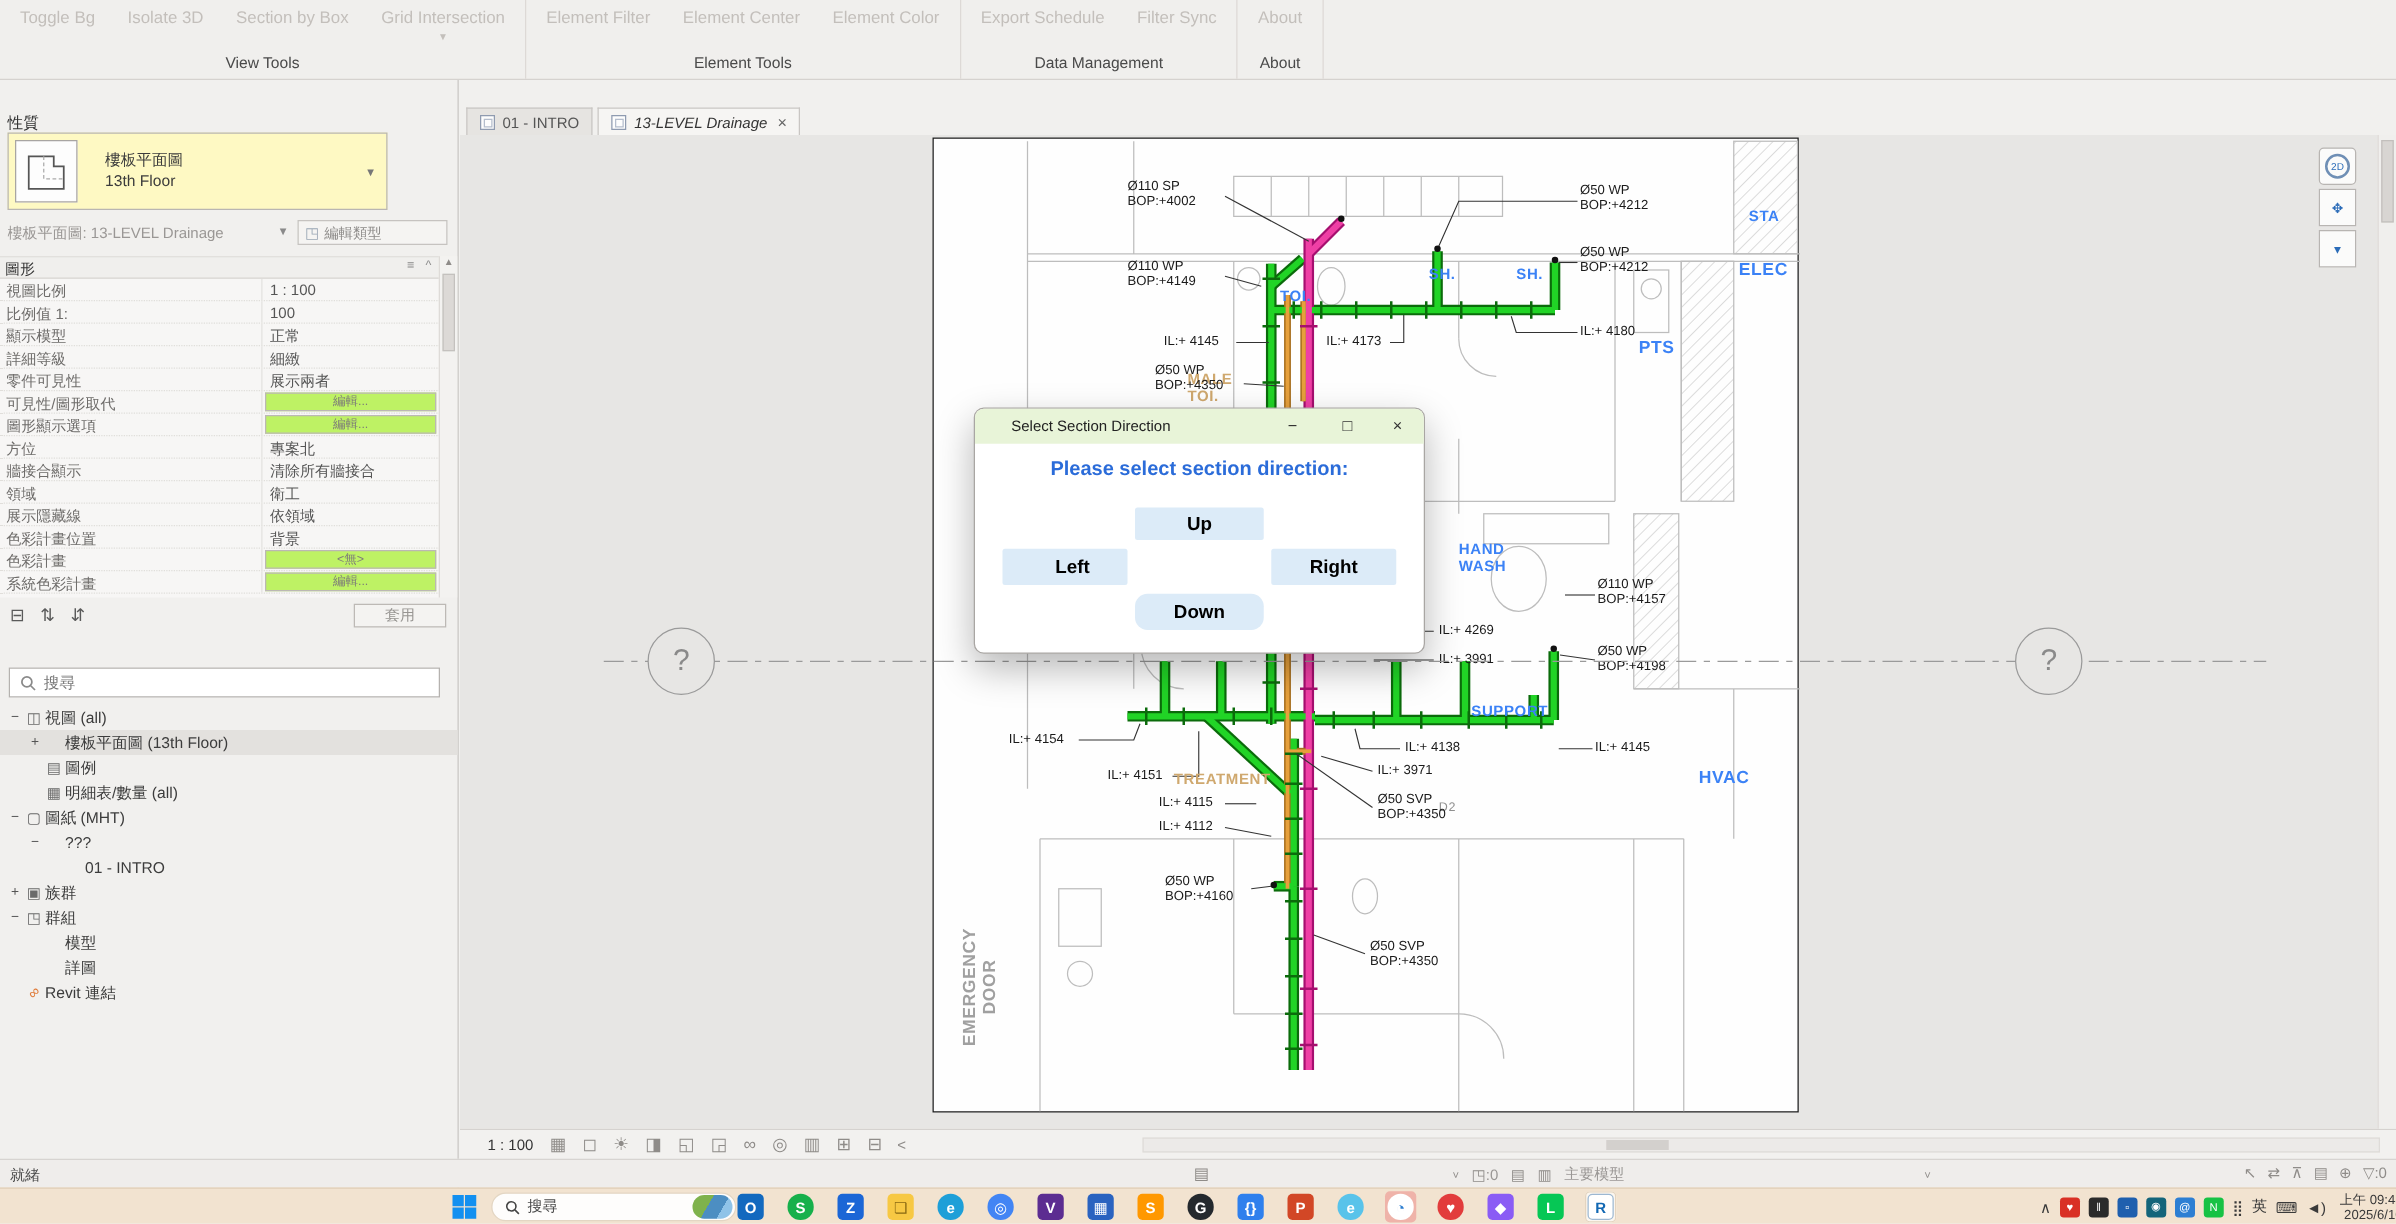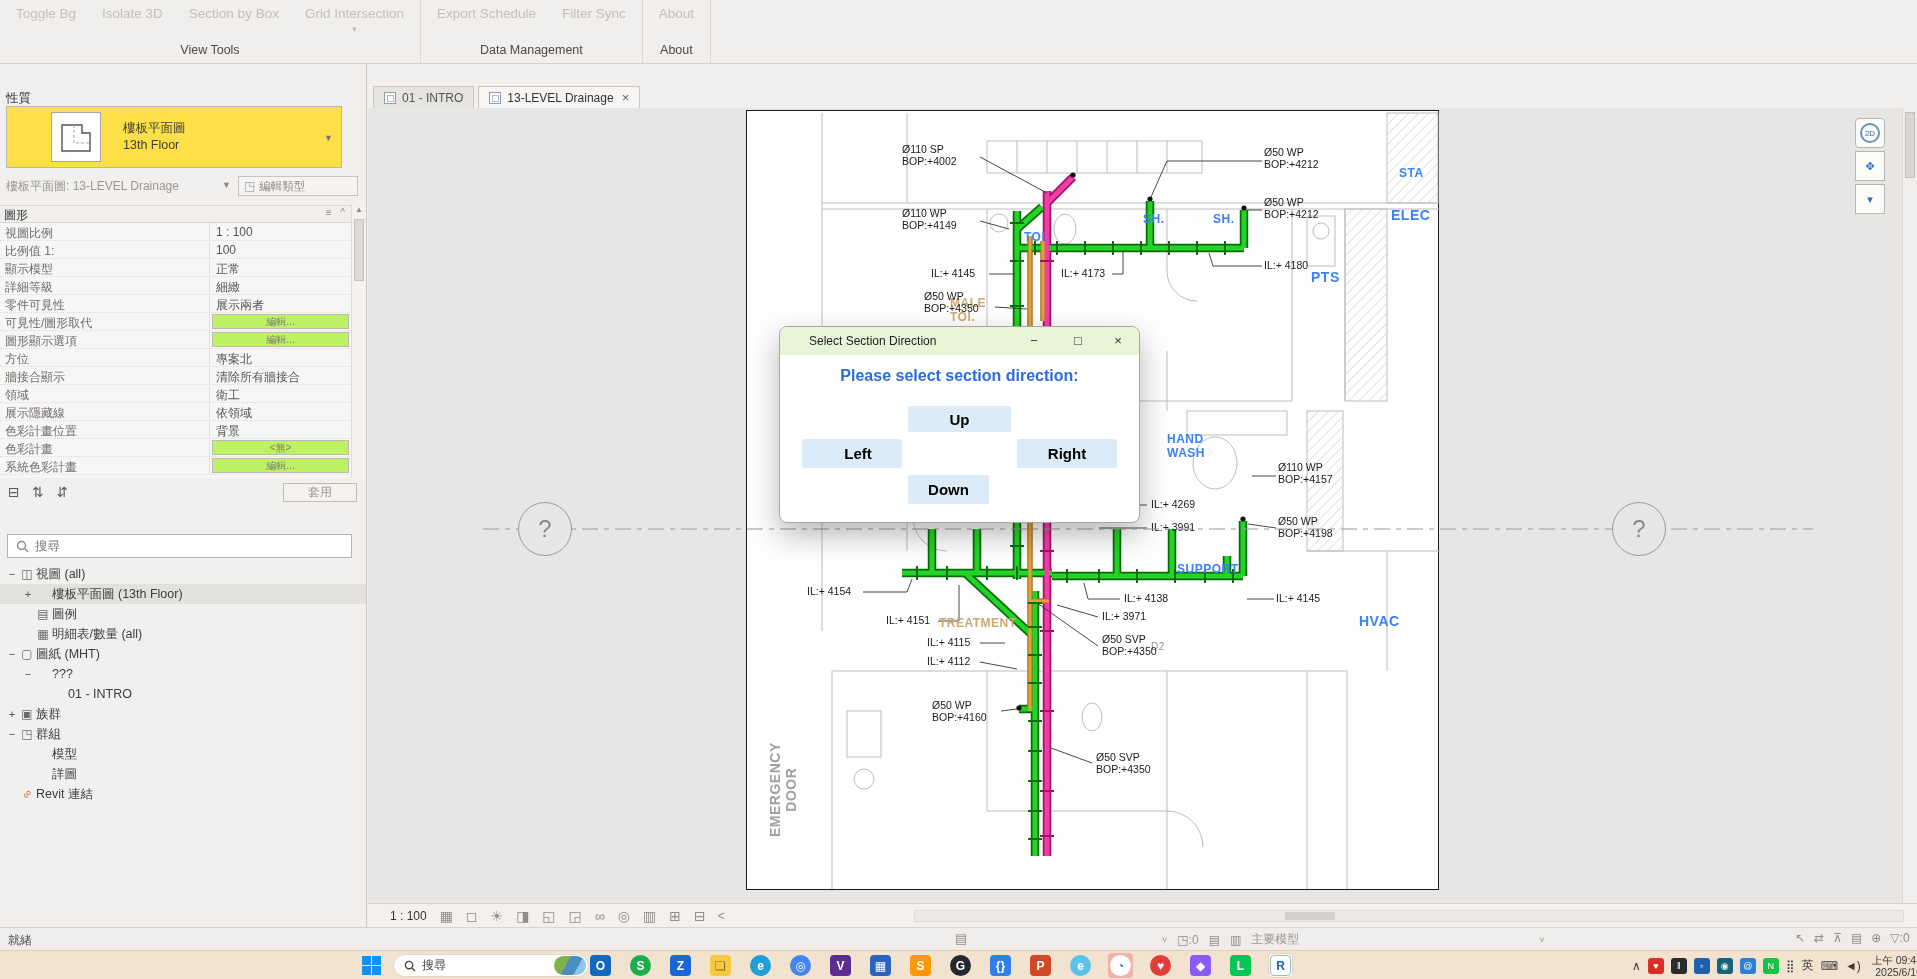--- a/index.html
+++ b/index.html
@@ -13,22 +13,22 @@
   .ritems { display:flex; justify-content:center; gap:26px; padding:6px 16px 0 16px; }
   .ritem { font-size:13.5px; color:#c3bfbb; white-space:nowrap; }
   .ritem .dd { display:block; text-align:center; font-size:8px; color:#c3bfbb; margin-top:4px; }
   .rlabel { position:absolute; bottom:6px; left:0; right:0; text-align:center;
     font-size:12.5px; color:#4a4a4a; }
 
   
   #left-panel { position:absolute; left:0; top:64px; width:367px; height:886px;
     background:#f1f0ee; border-right:1px solid #c9c6c3; overflow:hidden; }
   #props-title { position:absolute; left:6px; top:26px; font-size:12.5px; color:#333; }
-  #type-selector { position:absolute; left:6px; top:42px; width:336px; height:62px;
-    background:#fde047; border:1px solid #b9b6b2; display:flex; align-items:center;padding-left:39px; }
+  #type-selector { position:absolute; left:6px; top:42px; width:304px; height:62px;
+    background:#fef9c3; border:1px solid #b9b6b2; display:flex; align-items:center; }
   #type-thumb { width:50px; height:50px; margin-left:5px; background:#fdfdfd;
     border:1px solid #a8a5a2; position:relative; }
   #type-texts { margin-left:22px; font-size:12.5px; color:#3c3c3c; line-height:17px; }
   #type-dd { position:absolute; right:8px; top:26px; font-size:9px; color:#777; }
   #view-selector-row { position:absolute; left:0; top:112px; width:367px; height:22px; }
   #view-selector { position:absolute; left:6px; top:2px; width:215px; font-size:12px; color:#9a9795;
     white-space:nowrap; overflow:hidden; }
   #view-selector-dd { position:absolute; left:222px; top:4px; font-size:9px; color:#8a8a8a; }
   #edit-type-btn { position:absolute; left:238px; top:0; width:120px; height:20px;
     border:1px solid #c6c3c0; background:#f5f4f2; font-size:11.5px; color:#8c8a88;
@@ -68,21 +68,21 @@
   .trow { height:20px; display:flex; align-items:center; font-size:12.5px; color:#3c3c3c; white-space:nowrap; }
   .trow.sel { background:#e3e1de; }
   .texp { width:12px; text-align:center; color:#555; font-size:11px; flex:0 0 auto; }
   .ticon { width:18px; text-align:center; font-size:12px; flex:0 0 auto; }
 
   
   #canvas { position:absolute; left:368px; top:64px; width:1549px; height:839px; background:#f1f0ee; }
   #tabbar { position:absolute; left:0; top:22px; height:22px; display:flex; padding-left:5px; gap:4px; }
   .tab { height:22px; display:flex; align-items:center; gap:6px; padding:0 10px;
     border:1px solid #c9c6c3; border-bottom:none; font-size:12px; color:#555; background:#e6e4e1; }
-  .tab.active { background:#f6f5f3; color:#333; }
+  .tab.active { background:#f6f5f3; color:#333;font-style:italic; }
   .tab .tico { width:12px; height:12px; border:1px solid #8f9bb0; background:#fdfdfd; position:relative; }
   .tab .tico::after{ content:""; position:absolute; left:2px; top:2px; width:5px; height:5px; border:1px solid #b4bdcc; }
   .tab .tclose { color:#666; font-size:13px; margin-left:2px; }
   #viewport { position:absolute; left:0; top:44px; width:1549px; height:795px; background:#e7e6e4; overflow:hidden; }
 
   #sheet { position:absolute; left:378px; top:2px; width:693px; height:780px;
     background:#fefefe; border:1px solid #1a1a1a; }
   #sheet svg { position:absolute; left:0; top:0; }
   .anno { position:absolute; font-size:10.5px; color:#1a1a1a; line-height:1.12;
     white-space:pre-line; z-index:3; pointer-events:none; }
@@ -159,34 +159,42 @@
     display:flex; align-items:center; font-size:12px; color:#222; padding-left:29px; position:relative; }
   .win-ctl { position:absolute; top:6px; width:18px; text-align:center; color:#333; font-size:13px; }
   #dlg-min { right:96px; } #dlg-max { right:52px; } #dlg-close { right:12px; }
   #dialog-prompt { position:absolute; left:0; top:40px; width:100%; text-align:center;
     color:#2b6cd9; font-weight:bold; font-size:16px; }
   .dlg-btn { position:absolute; background:#dcebf8; color:#000; font-weight:bold; font-size:15px;
     display:flex; align-items:center; justify-content:center; border-radius:2px; }
   #btn-up   { left:128px; top:79px;  width:103px; height:26px; }
   #btn-left { left:22px;  top:112px; width:100px; height:29px;padding-left:12px; }
   #btn-right{ left:237px; top:112px; width:100px; height:29px; }
-  #btn-down { left:128px; top:148px; width:81px; height:29px; }
+  #btn-down { left:128px; top:148px; width:103px; height:29px;border-radius:10px; }
 </style>
 </head>
 <body>
 
 <div id="ribbon">
     <div class="rgroup">
       <div class="ritems">
         <span class="ritem">Toggle Bg</span>
         <span class="ritem">Isolate 3D</span>
         <span class="ritem">Section by Box</span>
         <span class="ritem">Grid Intersection<span class="dd">▼</span></span>
       </div>
       <div class="rlabel">View Tools</div>
+    </div>
+    <div class="rgroup">
+      <div class="ritems">
+        <span class="ritem">Element Filter</span>
+        <span class="ritem">Element Center</span>
+        <span class="ritem">Element Color</span>
+      </div>
+      <div class="rlabel">Element Tools</div>
     </div>
     <div class="rgroup">
       <div class="ritems">
         <span class="ritem">Export Schedule</span>
         <span class="ritem">Filter Sync</span>
       </div>
       <div class="rlabel">Data Management</div>
     </div>
     <div class="rgroup">
       <div class="ritems">

